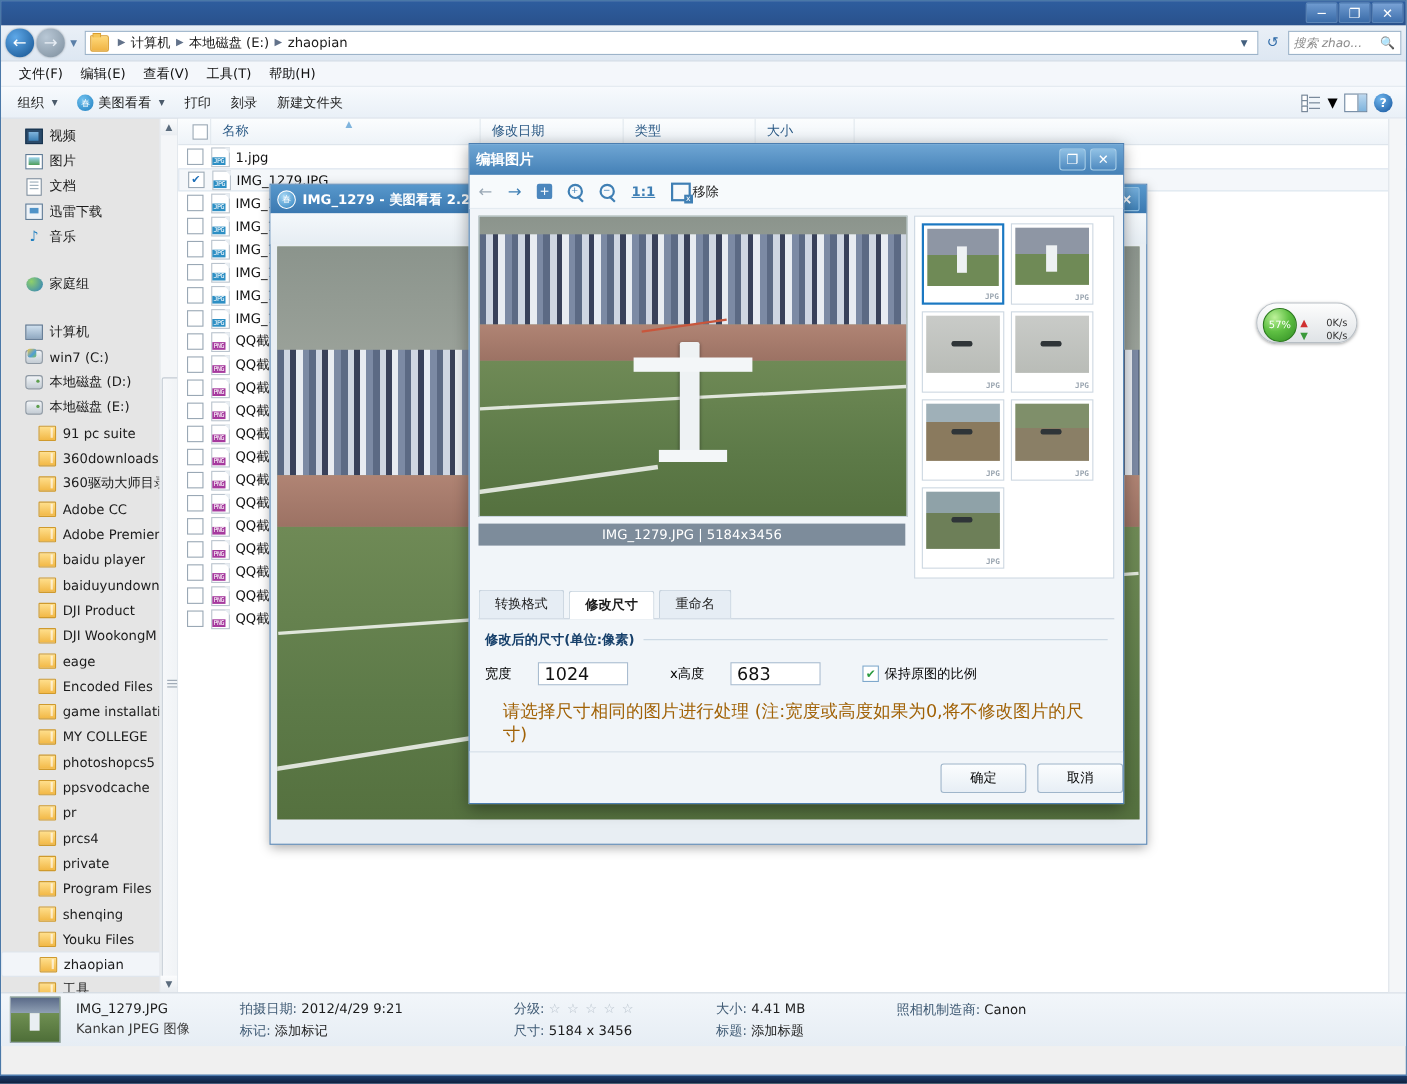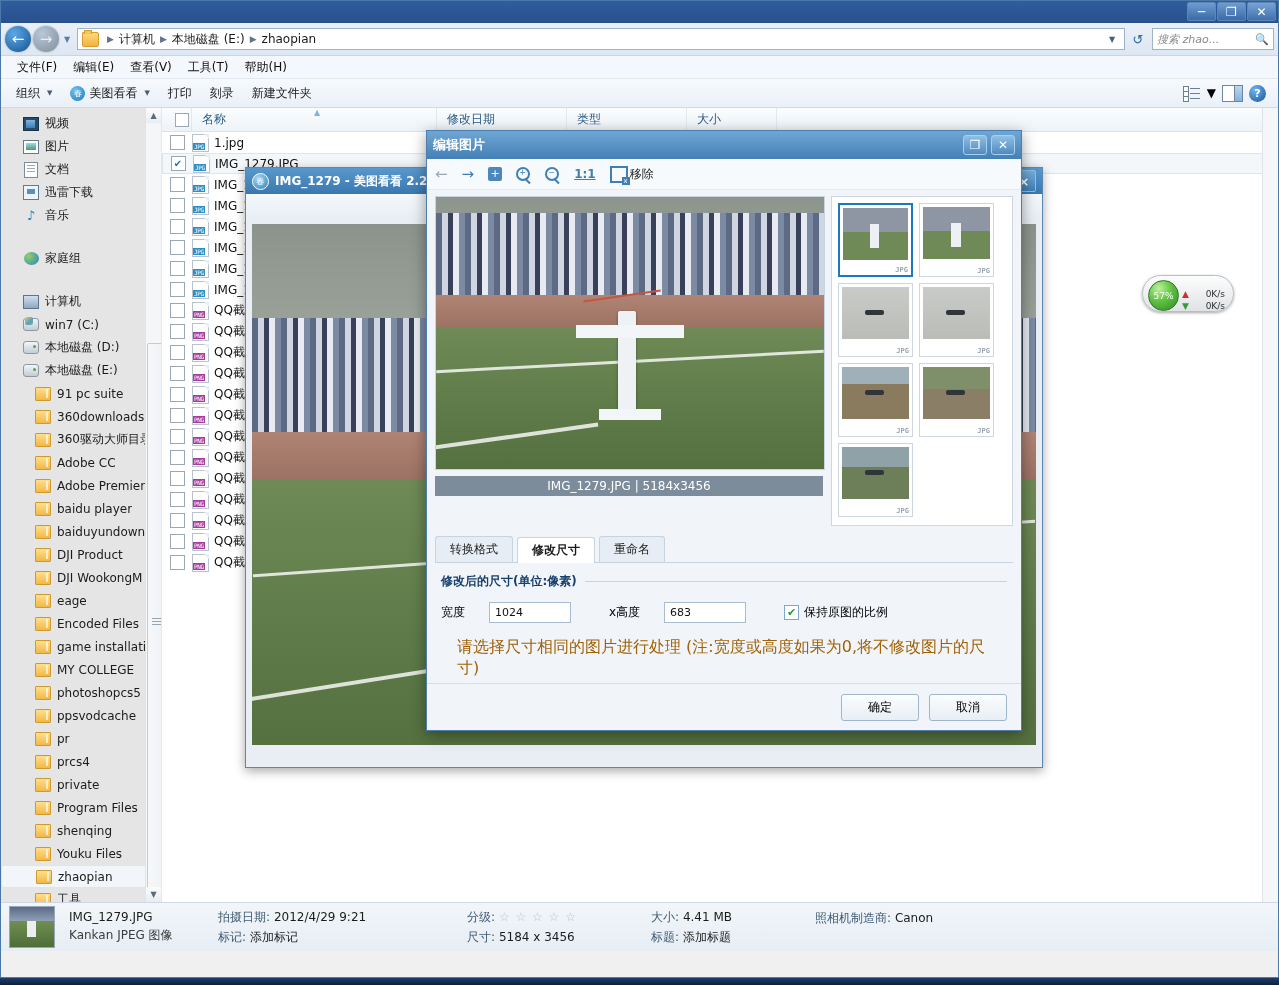--- a/index.html
+++ b/index.html
@@ -43,21 +43,21 @@
     display:flex;align-items:center;padding:0 4px;margin-left:4px;box-sizing:border-box;}
   .crumb{display:flex;align-items:center;font-size:12px;color:#1a1a1a;}
   .crumb .sep{color:#62728a;margin:0 5px;font-size:9px;}
   .folder-ico{width:15px;height:13px;background:linear-gradient(180deg,#ffd97a,#f0b444);
     border:1px solid #d99c2b;border-radius:1px 2px 2px 2px;position:relative;margin-right:3px;}
   .folder-ico:before{content:"";position:absolute;left:1px;top:-3px;width:6px;height:3px;
     background:#f5c659;border:1px solid #d99c2b;border-bottom:none;border-radius:1px 1px 0 0;}
   .crumbdrop{width:16px;text-align:center;color:#43607f;font-size:8px;}
   .refreshbtn{width:22px;height:22px;margin-left:2px;display:flex;align-items:center;
     justify-content:center;color:#2f6ba8;font-size:13px;}
-  .searchbox{width:122px;height:22px;background:#fff;border:1px solid #9cb3c9;
+  .searchbox{width:103px;height:22px;background:#fff;border:1px solid #9cb3c9;
     margin-left:3px;display:flex;align-items:center;padding:0 4px;box-sizing:border-box;}
   .searchbox .ph{flex:1;color:#8a8a8a;font-style:italic;font-size:11px;
     overflow:hidden;white-space:nowrap;}
   .mag{color:#3b6ea8;font-size:11px;}
 
   
   .ex-menubar{height:22px;background:#f4f7fb;display:flex;align-items:center;
     padding-left:8px;border-bottom:1px solid #e2e8ef;}
   .ex-menubar .mi{padding:2px 8px;font-size:12px;color:#111;}
 
@@ -260,34 +260,34 @@
     border-bottom:1px solid #c7d3de;height:26px;}
   .tab{padding:4px 14px;font-size:12px;background:#e6edf4;border:1px solid #c7d3de;
     border-bottom:none;border-radius:3px 3px 0 0;color:#1b1b1b;}
   .tab.active{background:#fff;font-weight:bold;position:relative;top:1px;}
 
   .panel{padding:10px 14px 0 14px;}
   .grouphdr{display:flex;align-items:center;gap:8px;font-weight:bold;font-size:12px;color:#17406b;}
   .grouphdr .rule{flex:1;height:1px;background:#c9d6e2;}
   .formrow{display:flex;align-items:center;gap:24px;margin-top:12px;font-size:12px;}
   .tinput{height:21px;border:1px solid #a9bcd0;background:#fff;padding:0 5px;
-    font-size:11px;box-sizing:border-box;display:flex;align-items:center;color:#111;}
+    font-size:16px;box-sizing:border-box;display:flex;align-items:center;color:#111;}
   .chkwrap{display:flex;align-items:center;gap:5px;}
   .chk2{width:13px;height:13px;border:1px solid #7fa8cc;background:#fff;
     display:flex;align-items:center;justify-content:center;color:#2b9a3f;font-size:11px;}
   .hint{margin:14px 0 0 16px;font-size:16px;color:#a16207;}
   .pathrow{display:flex;align-items:center;gap:7px;margin-top:12px;}
   .pathicon{width:15px;height:13px;border:2px solid #3f7fb4;position:relative;}
   .pathicon:before{content:"";position:absolute;left:-2px;top:-2px;width:6px;height:4px;
     border:2px solid #3f7fb4;border-bottom:none;}
   .browse{padding:4px 12px;font-size:11px;background:linear-gradient(180deg,#fbfdfe,#e7eef5);
     border:1px solid #9fb5ca;border-radius:3px;}
   .dlg-footer{position:absolute;left:0;right:0;bottom:0;height:46px;
     border-top:1px solid #d5dfe8;display:flex;align-items:center;justify-content:flex-end;
-    gap:10px;padding-right:14px;background:#f1f5f9;}
+    gap:10px;background:#f1f5f9;}
   .okbtn,.cancelbtn{width:76px;height:25px;display:flex;align-items:center;justify-content:center;
     font-size:12px;background:linear-gradient(180deg,#fbfdfe,#e7eef5);
     border:1px solid #9fb5ca;border-radius:3px;}
 
   
   #netspeed{position:absolute;left:1142px;top:275px;width:92px;height:37px;
     border-radius:19px;background:linear-gradient(180deg,#fdfdfd,#dfe3e6);
     border:1px solid #b7bec4;box-shadow:0 1px 3px rgba(0,0,0,.35);
     display:flex;align-items:flex-end;padding:0 5px;box-sizing:border-box;}
   .nsball{width:29px;height:29px;border-radius:50%;

